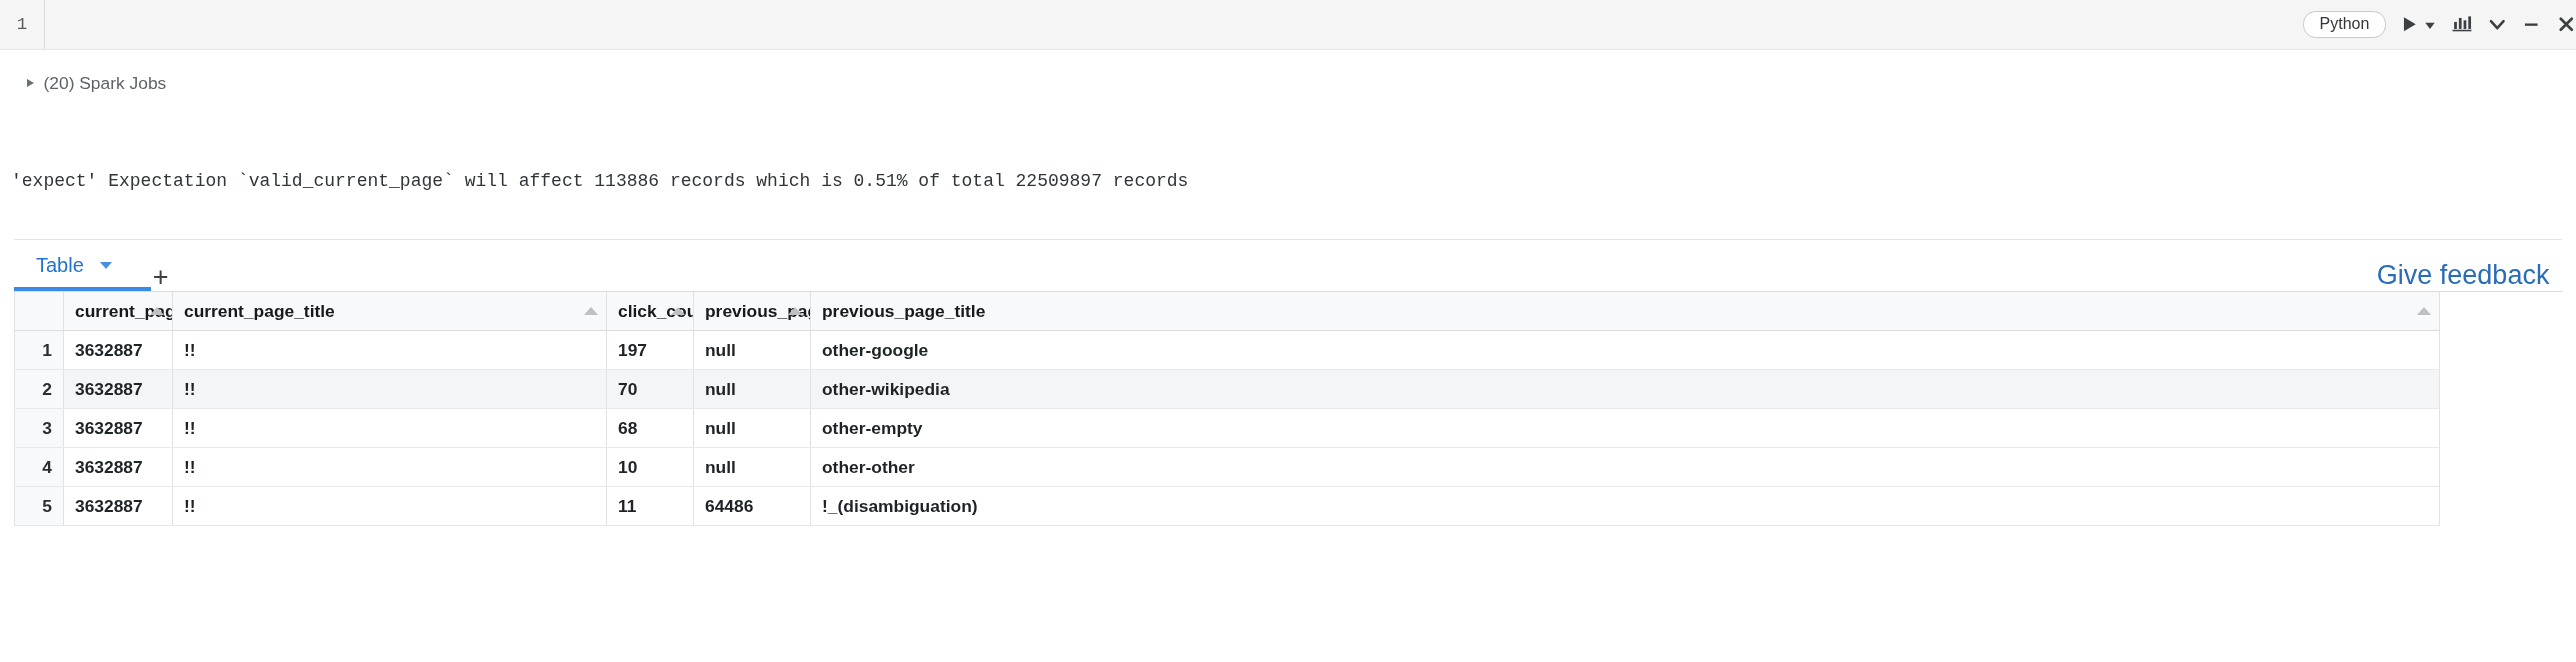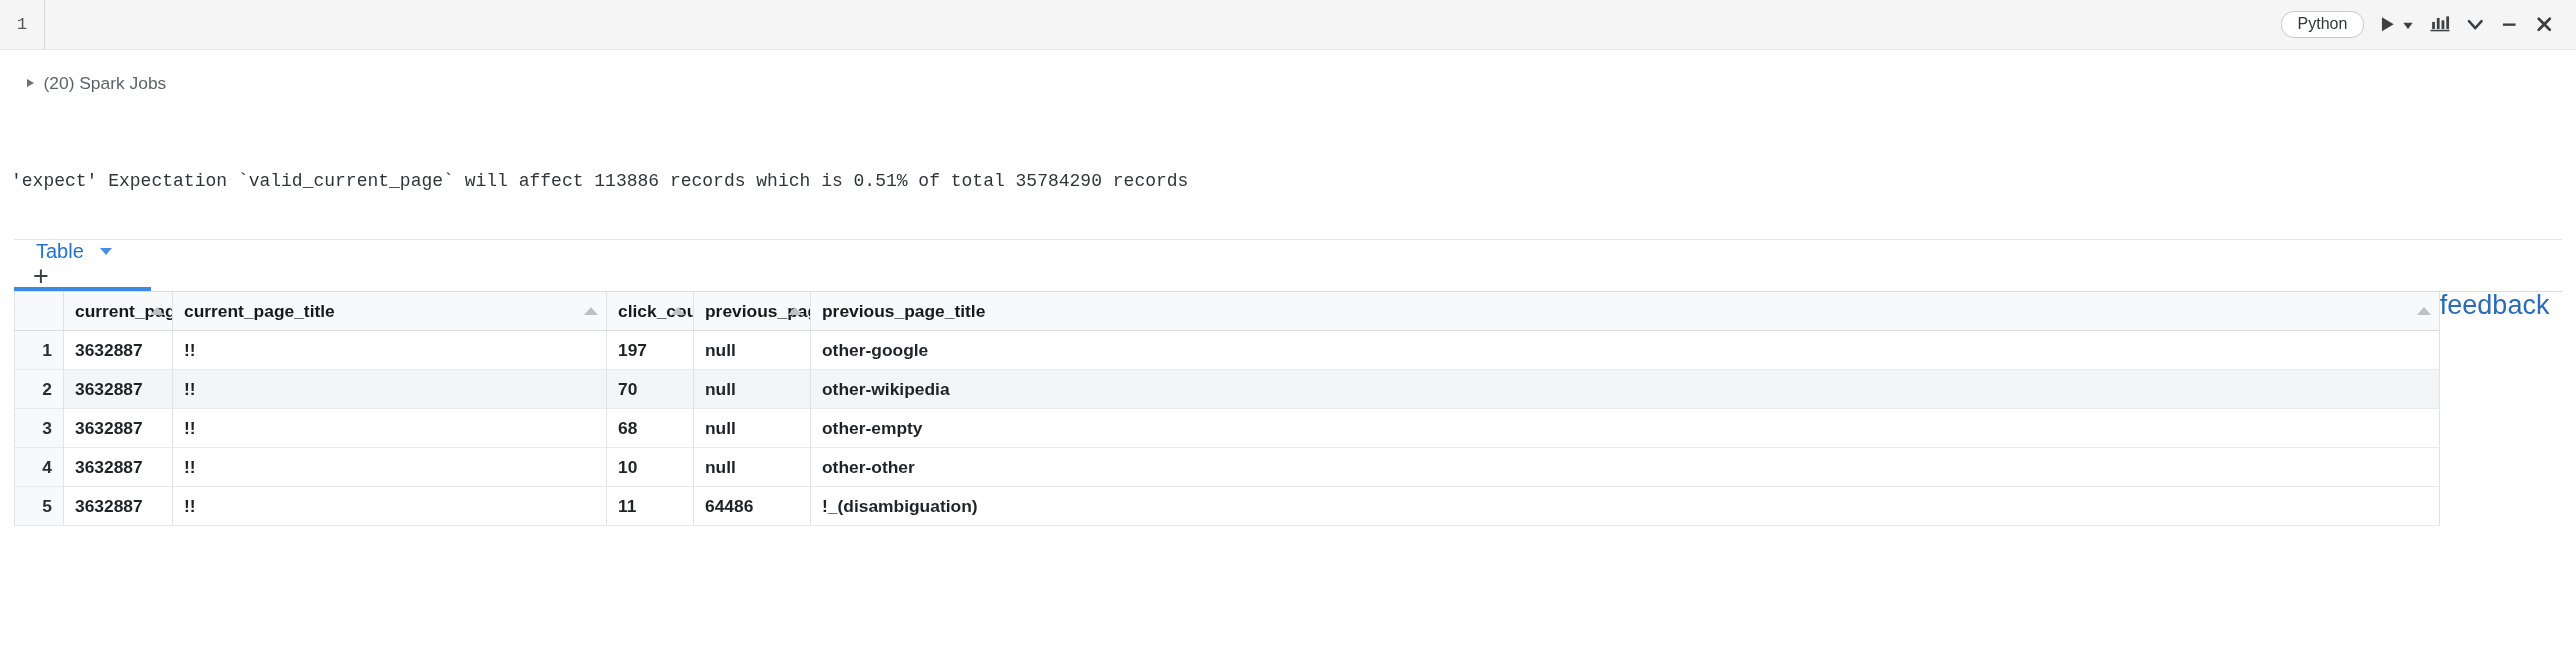--- a/index.html
+++ b/index.html
@@ -43,21 +43,20 @@
     font-family: "Liberation Mono", monospace;
     font-size: 20px;
     color: #1b1f23;
     white-space: pre;
   }
   .cell-toolbar {
     margin-left: auto;
     display: flex;
     align-items: center;
     gap: 14px;
-    padding-right: 22px;
   }
   .lang-badge {
     border: 0.8px solid #c9c9c9;
     border-radius: 12.6px;
     background: #ffffff;
     font-size: 16px;
     color: #33373b;
     padding: 4px 16px 4.7px 16px;
     line-height: 1;
   }
@@ -99,24 +98,23 @@
     white-space: pre;
   }
 
   
   .result-panel {
     margin: 16px 14px 0 14px;
     border-top: 0.8px solid #e2e4e6;
   }
   .tabbar {
     display: flex;
-    align-items: flex-start;
+    align-items: flex-end;
     height: 51px;
     position: relative;
-    flex-direction: column;
   }
   .tab {
     display: flex;
     align-items: center;
     gap: 16px;
     padding: 0 22px;
     height: 100%;
     font-size: 20px;
     color: #2272d0;
     cursor: pointer;
@@ -248,21 +246,21 @@
     </span>
   </div>
 </div>
 
 <div class="spark-row">
   <span class="spark-caret"></span>
   <span class="spark-label">(20) Spark Jobs</span>
 </div>
 
 <div class="expect-block">
-  <div>'expect' Expectation `valid_current_page` will affect 113886 records which is 0.51% of total 35784290 records</div>
+  <div>'expect' Expectation `valid_current_page` will affect 113886 records which is 0.51% of total 22509897 records</div>
 </div>
 
 <div class="result-panel">
 
   <div class="tabbar">
     <div class="tab">
       <span>Table</span>
       <span class="tab-caret"></span>
     </div>
     <div class="add-tab">+</div>

